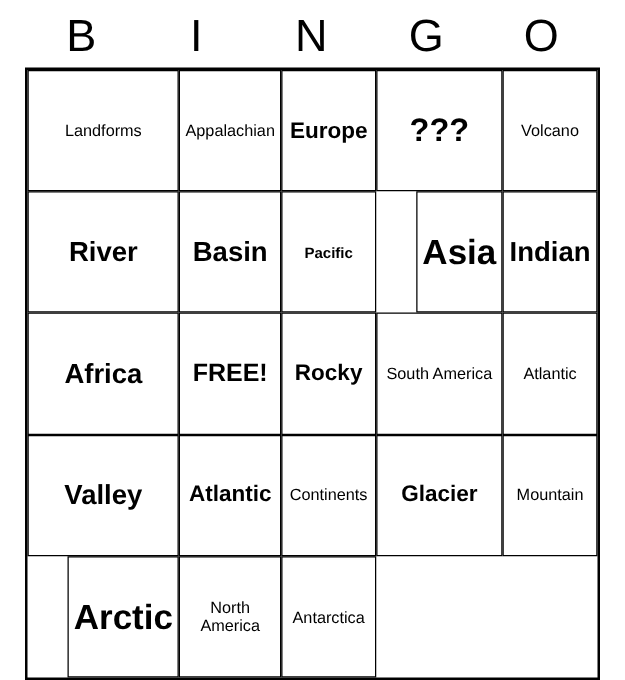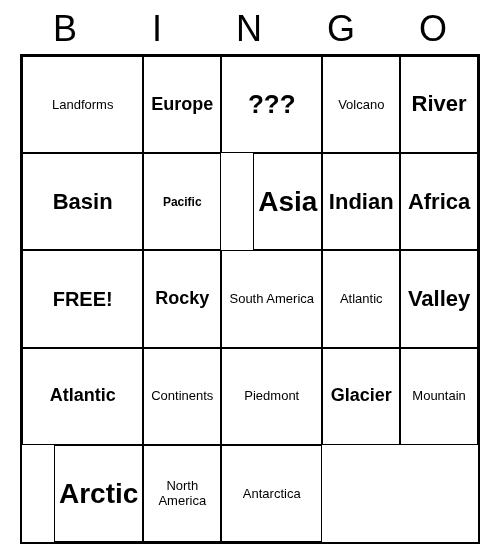--- a/index.html
+++ b/index.html
@@ -81,35 +81,35 @@
 <div class="bingo-title">
 <span>B</span>
     <span>I</span>
     <span>N</span>
     <span>G</span>
     <span>O</span>
   </div>
 
 <div class="bingo-grid">
 <div class="cell">Landforms</div>
+    <div class="cell">Appalachian</div>
     <div class="cell" style="font-size: 18px; font-weight: bold;">Europe</div>
     <div class="cell question">???</div>
     <div class="cell">Volcano</div>
     <div class="cell large">River</div>
     <div class="cell large">Basin</div>
     <div class="cell" style="font-size: 12px; font-weight: bold;">Pacific</div>
     <div class="cell xlarge">Asia</div>
     <div class="cell large">Indian</div>
     <div class="cell large">Africa</div>
     <div class="cell free">FREE!</div>
     <div class="cell" style="font-size: 18px; font-weight: bold;">Rocky</div>
     <div class="cell">South America</div>
     <div class="cell">Atlantic</div>
     <div class="cell large">Valley</div>
     <div class="cell" style="font-size: 18px; font-weight: bold;">Atlantic</div>
     <div class="cell">Continents</div>
-    <div class="cell">Piedmont</div>
     <div class="cell" style="font-size: 18px; font-weight: bold;">Glacier</div>
     <div class="cell">Mountain</div>
     <div class="cell xlarge">Arctic</div>
     <div class="cell">North America</div>
     <div class="cell">Antarctica</div>
   </div>
 
 </body></html>

